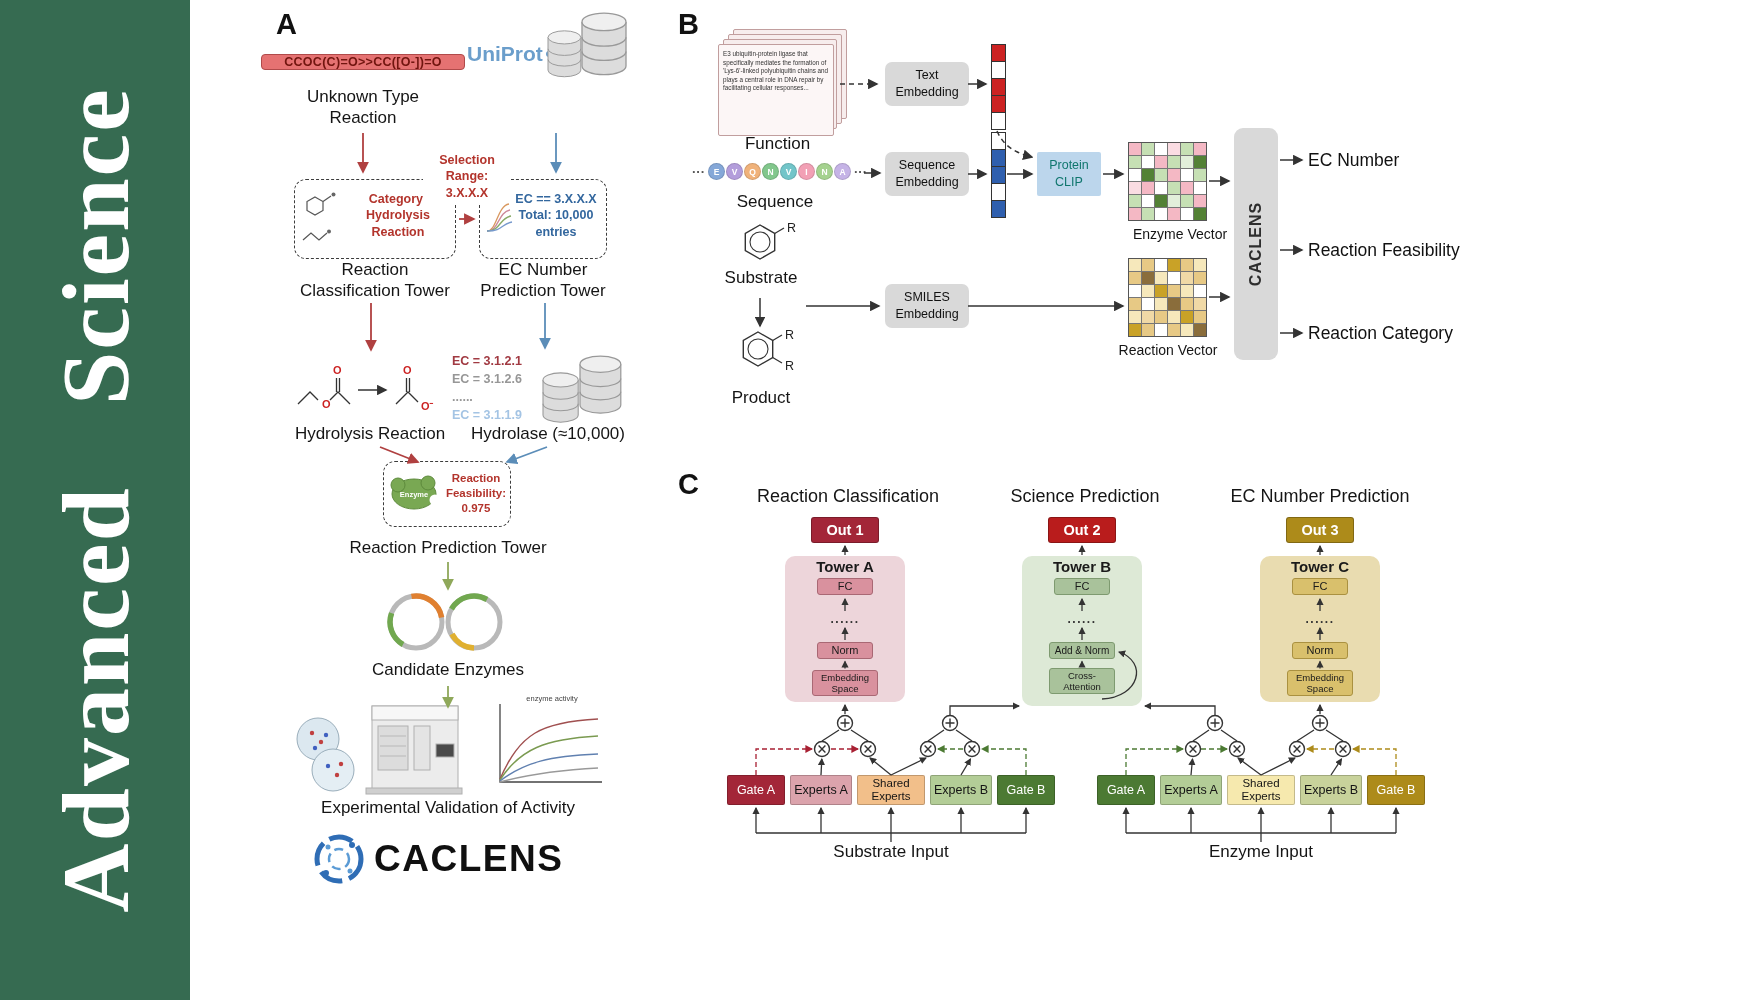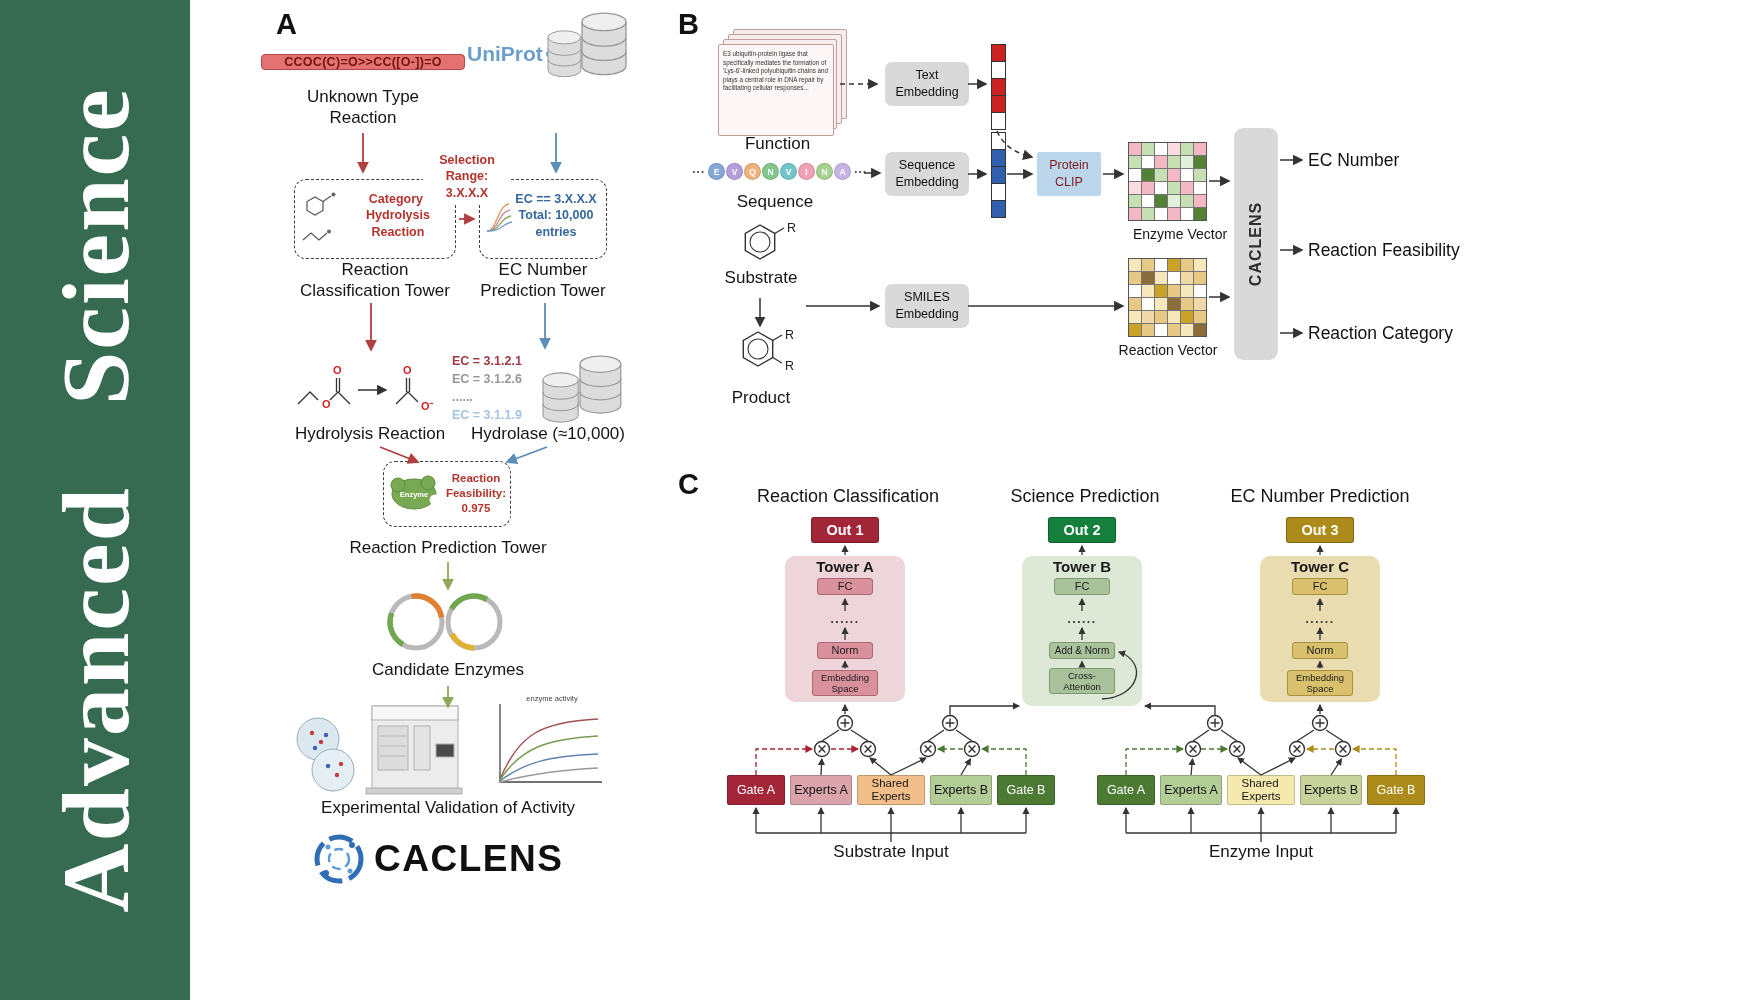--- a/index.html
+++ b/index.html
@@ -7,21 +7,21 @@
 body{font-family:"Liberation Sans",sans-serif;color:#151515}
 .canvas{position:relative;width:1760px;height:1000px;background:#fff;overflow:hidden}
 .sidebar{position:absolute;left:0;top:0;width:190px;height:1000px;background:var(--sidebar-green,#366b51)}
 .sidebar-text{position:absolute;left:50%;top:50%;transform:translate(-50%,-50%) rotate(-90deg);white-space:pre;font-family:"Liberation Serif",serif;font-weight:bold;font-size:96px;color:#ffffff;word-spacing:55px;letter-spacing:2px}
 .panel-letter{position:absolute;font-size:29px;font-weight:bold;color:#111}
 .lbl{position:absolute;text-align:center;font-size:17px;line-height:1.22;color:#151515;white-space:pre-line}
 .lbl14{position:absolute;text-align:center;font-size:14px;line-height:1.2;color:#151515;white-space:nowrap}
 .outlabel{position:absolute;font-size:17.5px;color:#111;white-space:nowrap}
 .box{position:absolute;display:flex;align-items:center;justify-content:center;text-align:center;white-space:pre-line}
 .graybox{background:#d9d9d9;border-radius:7px;font-size:12.5px;line-height:1.35;color:#111}
-.bluebox{background:#bcd6ec;border-radius:2px;font-size:12.5px;line-height:1.35;color:#7f1d1d}
+.bluebox{background:#bcd6ec;border-radius:2px;font-size:12.5px;line-height:1.35;color:#0f766e}
 .dashedbox{position:absolute;border:1.6px dashed #3c3c3c;border-radius:12px}
 .redchip{background:#e57272;border:1px solid #b04a4a;border-radius:4px;font-size:12.5px;font-weight:bold;color:#71150f;letter-spacing:.3px}
 .redtext{position:absolute;color:#b3342c;font-weight:bold;font-size:12.5px;line-height:1.3;text-align:center;white-space:pre-line}
 .bluetext{position:absolute;color:#33679e;font-weight:bold;font-size:12.5px;line-height:1.3;text-align:center;white-space:pre-line}
 .ec-list{position:absolute;font-size:12.5px;font-weight:bold;line-height:1.45;text-align:left}
 .ec1{color:#a13a42}.ec2{color:#979797}.ec3{color:#979797}.ec4{color:#a4c4e4}
 .seq-row{position:absolute;display:flex;align-items:center;gap:1px}
 .seq-circle{display:inline-block;width:17px;height:17px;border-radius:50%;color:#fff;font-size:8.5px;font-weight:bold;line-height:16px;text-align:center;flex:0 0 auto;border:1px solid rgba(0,0,0,.12)}
 .seq-dots{font-size:13px;font-weight:bold;color:#555;margin:0 2px}
 .vgrid{position:absolute;display:grid;grid-template-columns:repeat(6,12px);grid-auto-rows:12px;gap:1px;background:#777;border:1px solid #555}
@@ -31,21 +31,21 @@
 .card{position:absolute;border:1px solid #c19e9e;background:#f7eded;border-radius:2px}
 .card.front{background:#fcf6f6;padding:5px 4px;font-size:6.3px;line-height:1.35;color:#333;text-align:left;white-space:normal}
 .tower{position:absolute;border-radius:10px}
 .tower-title{position:absolute;text-align:center;font-size:15px;font-weight:bold;color:#1a1a1a}
 .tbox{position:absolute;display:flex;align-items:center;justify-content:center;text-align:center;border-radius:3px;font-size:11px;line-height:1.2;color:#1a1a1a;white-space:pre-line;border:1px solid}
 .ta{background:#d9919e;border-color:#a96874}
 .tb{background:#a9c29b;border-color:#7e9a70}
 .tc{background:#d9c06c;border-color:#aa9140}
 .dots{position:absolute;text-align:center;font-size:12px;font-weight:bold;letter-spacing:1.5px;color:#333}
 .outbox{position:absolute;display:flex;align-items:center;justify-content:center;color:#fff;font-size:14.5px;font-weight:bold;border-radius:3px;border:1px solid rgba(0,0,0,.25)}
-.ebox{position:absolute;display:flex;align-items:center;justify-content:center;text-align:left;font-size:12.5px;line-height:1.15;border-radius:2px;border:1px solid rgba(0,0,0,.2);white-space:pre-line;color:#141414}
+.ebox{position:absolute;display:flex;align-items:center;justify-content:center;text-align:center;font-size:12.5px;line-height:1.15;border-radius:2px;border:1px solid rgba(0,0,0,.2);white-space:pre-line;color:#141414}
 .ebox.dark{color:#fff}
 .uniprot{position:absolute;font-size:21px;font-weight:bold;color:#6b9ecb;display:flex;align-items:center;gap:3px}
 .updot{display:inline-block;border-radius:50%}
 .wordmark{position:absolute;font-size:37px;font-weight:bold;letter-spacing:1.5px;color:#101010}
 .overlay{position:absolute;left:0;top:0;pointer-events:none}
 
 .s{stroke:#333;stroke-width:1.5;fill:none}
 .s13{stroke:#333;stroke-width:1.3;fill:none}
 .sr{stroke:var(--accent-red,#b04040);stroke-width:1.8;fill:none}
 .sb{stroke:var(--accent-blue,#5b8db8);stroke-width:1.8;fill:none}
@@ -257,21 +257,21 @@
   <div class="outlabel" style="left:1308px;top:240px">Reaction Feasibility</div>
   <div class="outlabel" style="left:1308px;top:323px">Reaction Category</div>
 
   <div class="panel-letter" style="left:678px;top:468px">C</div>
 
   <div class="lbl" style="left:748px;top:486px;width:200px;font-size:18px">Reaction Classification</div>
   <div class="lbl" style="left:985px;top:486px;width:200px;font-size:18px">Science Prediction</div>
   <div class="lbl" style="left:1212px;top:486px;width:216px;font-size:18px">EC Number Prediction</div>
 
   <div class="outbox" style="left:811px;top:517px;width:68px;height:26px;background:#a32638">Out 1</div>
-  <div class="outbox" style="left:1048px;top:517px;width:68px;height:26px;background:#15803d">Out 2</div>
+  <div class="outbox" style="left:1048px;top:517px;width:68px;height:26px;background:#b91c1c">Out 2</div>
   <div class="outbox" style="left:1286px;top:517px;width:68px;height:26px;background:#ad8b1a">Out 3</div>
 
   <div class="tower" style="left:785px;top:556px;width:120px;height:146px;background:#edd5da"></div>
   <div class="tower-title" style="left:785px;top:558px;width:120px">Tower A</div>
   <div class="tbox ta" style="left:817px;top:578px;width:56px;height:17px">FC</div>
   <div class="dots" style="left:795px;top:612px;width:100px">......</div>
   <div class="tbox ta" style="left:817px;top:642px;width:56px;height:17px">Norm</div>
   <div class="tbox ta" style="left:812px;top:670px;width:66px;height:26px;font-size:9.5px">Embedding
 Space</div>
 

